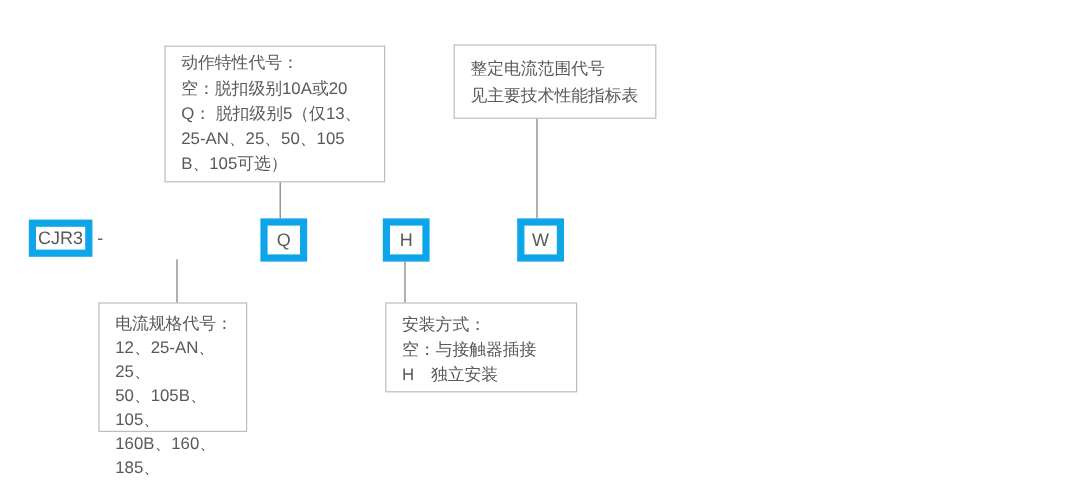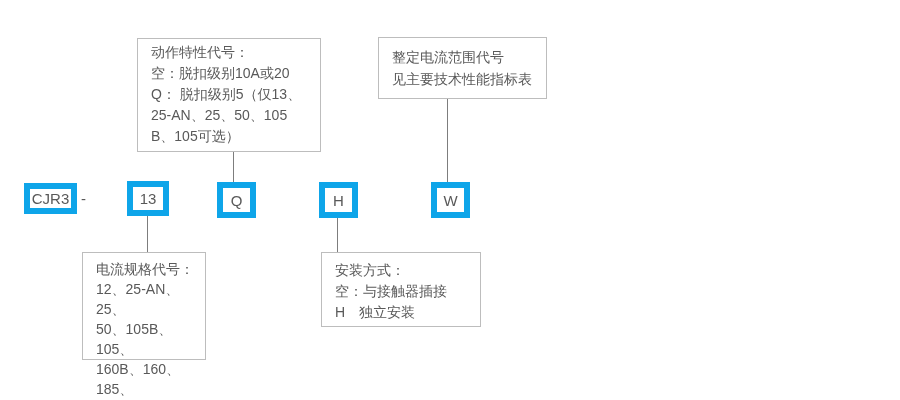--- a/index.html
+++ b/index.html
@@ -81,21 +81,20 @@
 240、450</div>
 
   <div class="callout co-mount">安装方式：
 空：与接触器插接
 H　独立安装</div>
 
   <div class="code code-model">CJR3</div>
 
   <span class="dash">-</span>
 
-  <div class="code code-spec">13</div>
 
   <div class="code code-action">Q</div>
 
   <div class="code code-mount">H</div>
 
   <div class="code code-range">W</div>
 
   <div class="vline vl-action"></div>
   <div class="vline vl-range"></div>
   <div class="vline vl-spec"></div>

